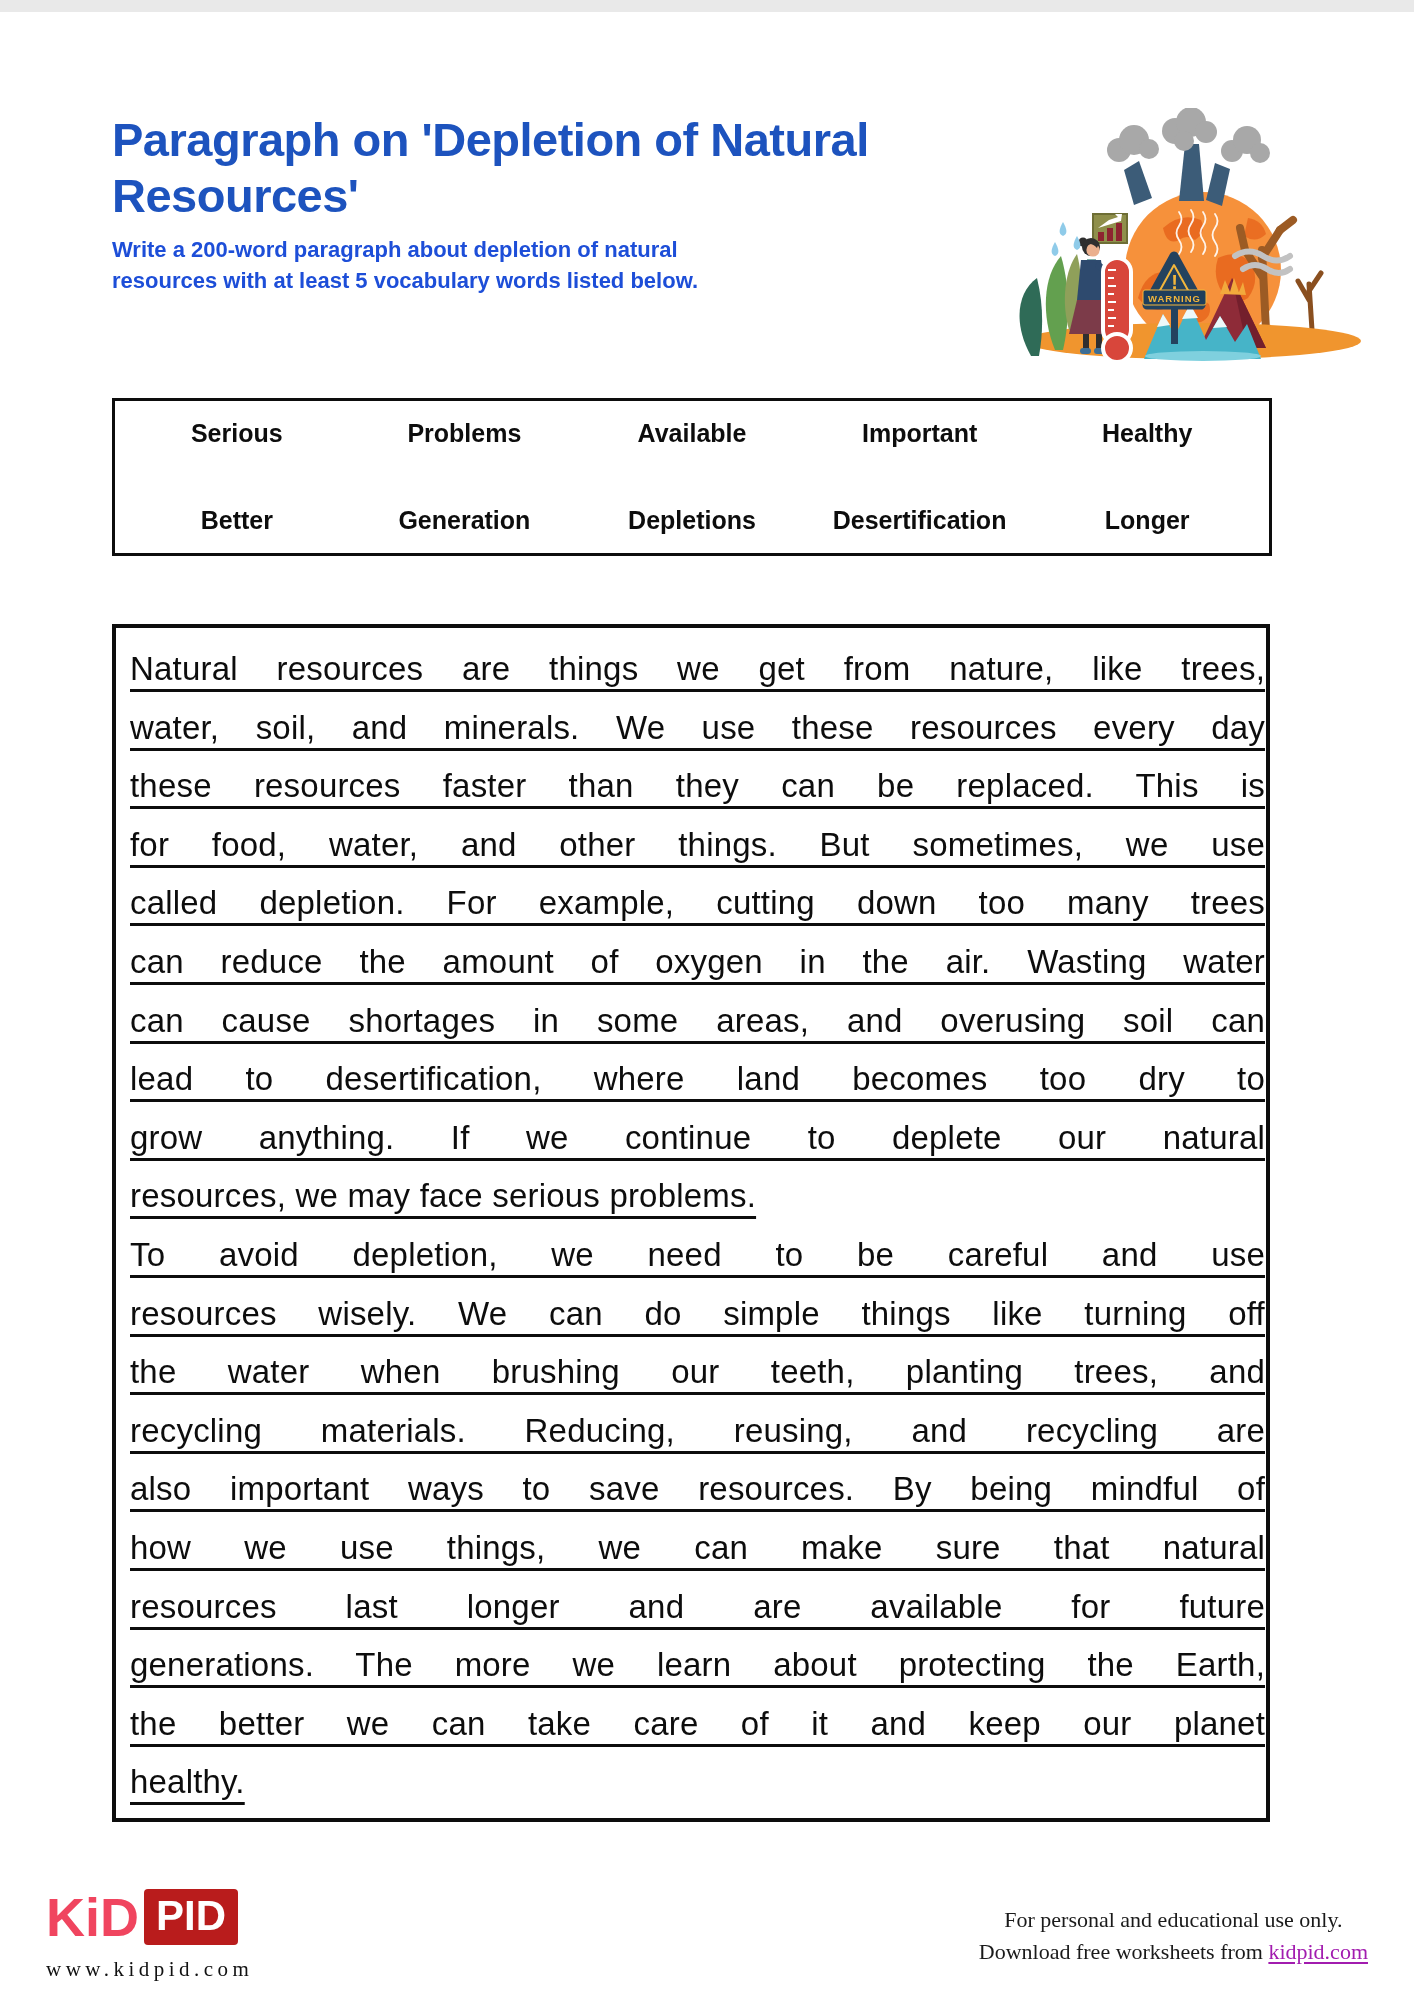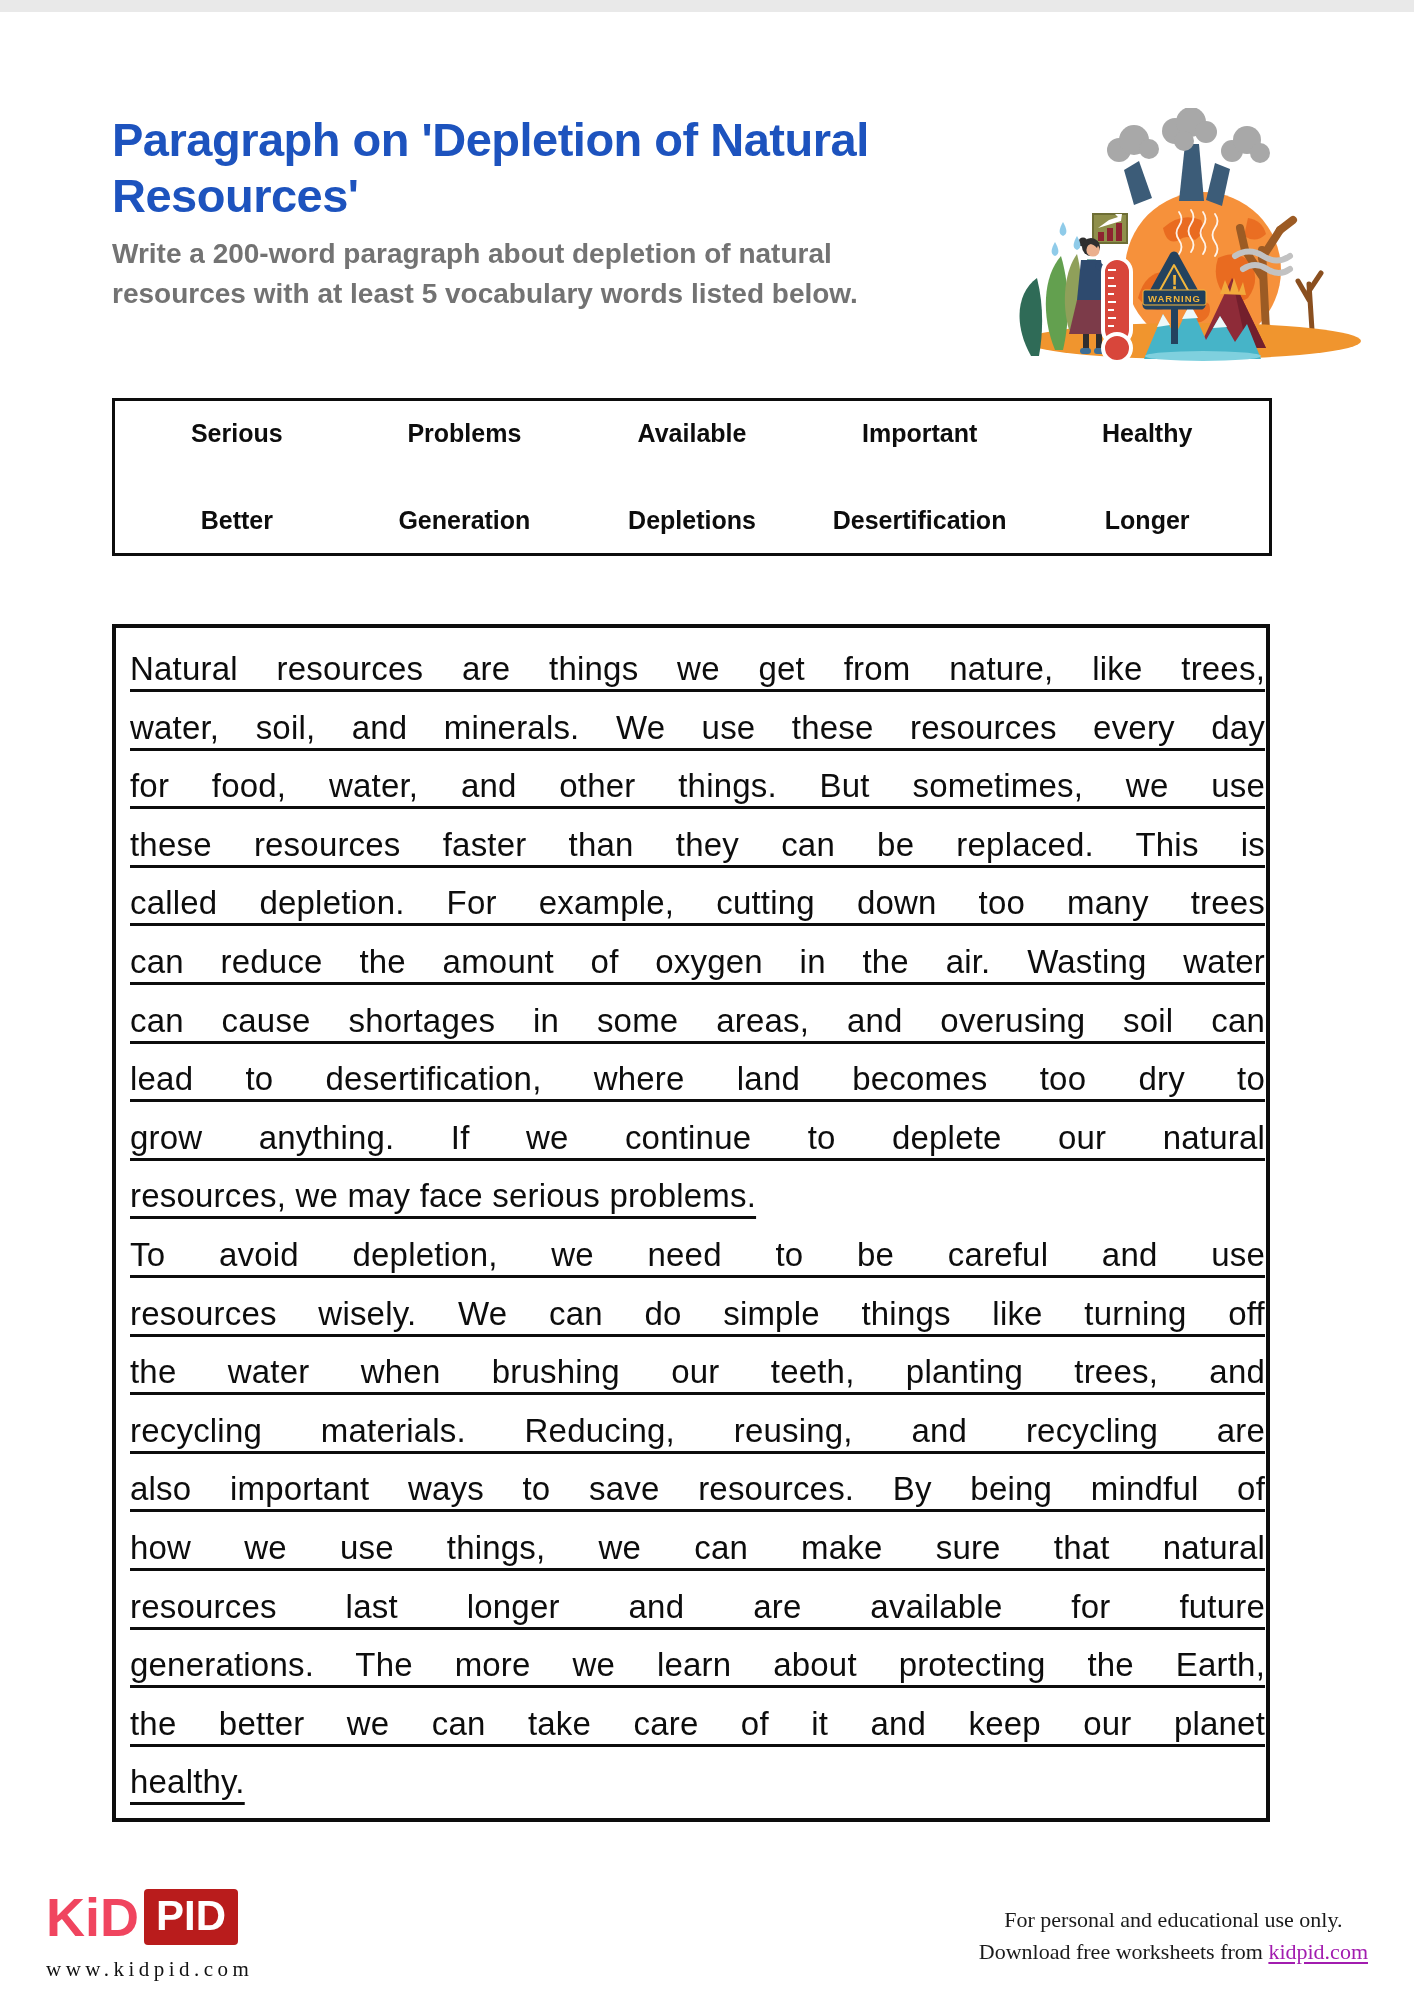--- a/index.html
+++ b/index.html
@@ -3,21 +3,21 @@
 <meta charset="utf-8">
 <style>
   html,body{margin:0;padding:0;background:#e9e9e9;}
   .page{position:relative;width:1414px;height:2000px;background:#ffffff;margin:12px auto;
         font-family:"Liberation Sans",sans-serif;overflow:hidden;color:#0d0d0d;}
 
   
   .title{position:absolute;left:112px;top:100px;margin:0;width:880px;
          font-size:47px;line-height:1.2;font-weight:800;letter-spacing:-0.5px;color:#1D53BE;}
   .instruction{position:absolute;left:112px;top:222px;margin:0;width:800px;
-         font-size:28px;line-height:1.42;font-weight:800;color:#737373;}
+         font-size:22px;line-height:1.42;font-weight:800;color:#1d4ed8;}
 
   
   .illustration{position:absolute;left:1003px;top:96px;width:378px;height:258px;}
 
   
   .vocab-box{position:absolute;left:112px;top:386px;width:1160px;height:158px;
              border:3px solid #0d0d0d;box-sizing:border-box;
              display:flex;flex-direction:column;justify-content:space-evenly;padding:4px 8px;gap:44px;}
   .vocab-row{display:grid;grid-template-columns:repeat(5,1fr);}
   .vocab-word{text-align:center;font-size:25px;font-weight:800;color:#0d0d0d;}
@@ -199,22 +199,22 @@
         <div class="vocab-word">Generation</div>
         <div class="vocab-word">Depletions</div>
         <div class="vocab-word">Desertification</div>
         <div class="vocab-word">Longer</div>
       </div>
   </div>
 
   <div class="answer-box">
       <div class="line just"><span class="line-text">Natural resources are things we get from nature, like trees,</span></div>
       <div class="line just"><span class="line-text">water, soil, and minerals. We use these resources every day</span></div>
+      <div class="line just"><span class="line-text">these resources faster than they can be replaced. This is</span></div>
       <div class="line just"><span class="line-text">for food, water, and other things. But sometimes, we use</span></div>
-      <div class="line just"><span class="line-text">these resources faster than they can be replaced. This is</span></div>
       <div class="line just"><span class="line-text">called depletion. For example, cutting down too many trees</span></div>
       <div class="line just"><span class="line-text">can reduce the amount of oxygen in the air. Wasting water</span></div>
       <div class="line just"><span class="line-text">can cause shortages in some areas, and overusing soil can</span></div>
       <div class="line just"><span class="line-text">lead to desertification, where land becomes too dry to</span></div>
       <div class="line just"><span class="line-text">grow anything. If we continue to deplete our natural</span></div>
       <div class="line"><span class="line-text">resources, we may face serious problems.</span></div>
       <div class="line just"><span class="line-text">To avoid depletion, we need to be careful and use</span></div>
       <div class="line just"><span class="line-text">resources wisely. We can do simple things like turning off</span></div>
       <div class="line just"><span class="line-text">the water when brushing our teeth, planting trees, and</span></div>
       <div class="line just"><span class="line-text">recycling materials. Reducing, reusing, and recycling are</span></div>

